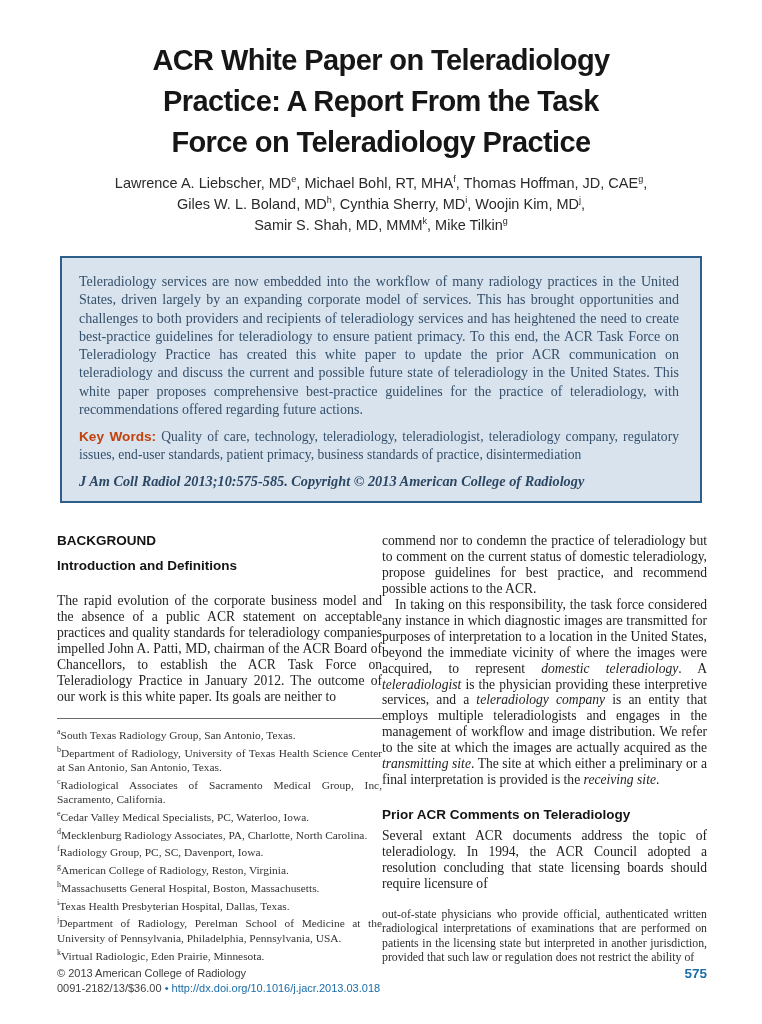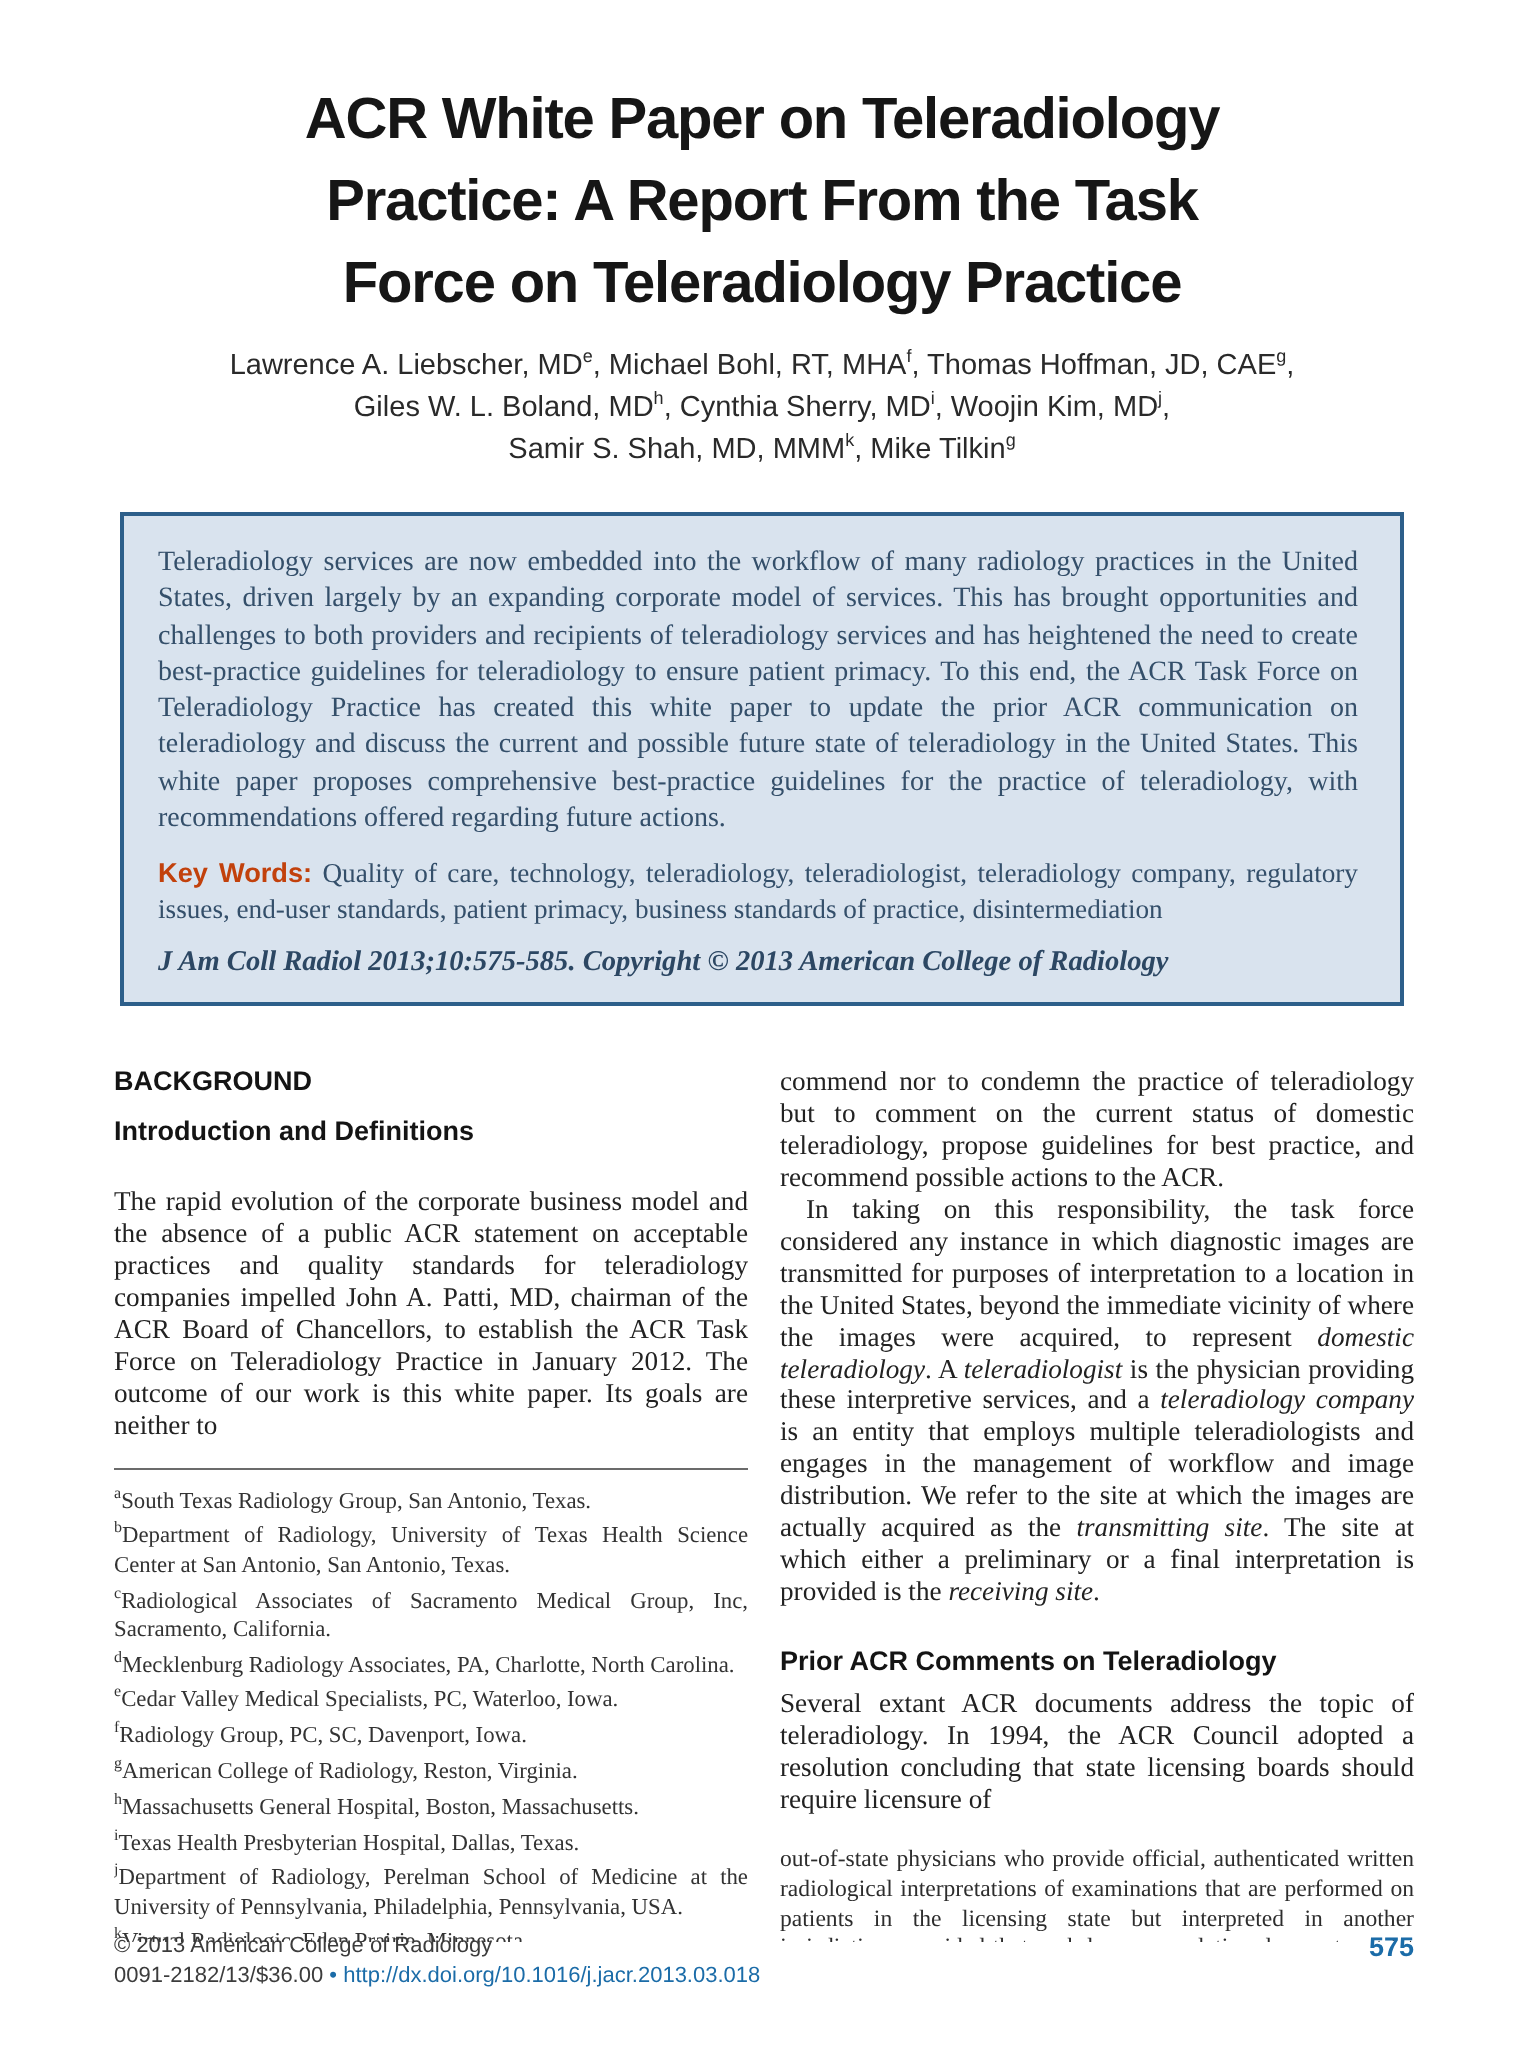--- a/index.html
+++ b/index.html
@@ -28,21 +28,21 @@
     margin:0;font-size:14px;line-height:18.3px;text-align:justify;color:#344f6a;
   }
   .keywords{margin:9px 0 0;font-size:13.6px;line-height:18px;text-align:justify;color:#344f6a;}
   .kw-label{font-family:"Liberation Sans",sans-serif;font-weight:bold;color:#c2410c;}
   .citation{
     margin:8px 0 0;font-size:14.3px;line-height:18px;
     font-weight:bold;font-style:italic;color:#2c4763;
   }
   
   .columns{
-    display:flex;gap:16px;margin:30px 55px 0 57px;height:438px;overflow:hidden;
+    display:flex;margin:30px 55px 0 57px;height:438px;overflow:hidden;
   }
   .col{flex:1;min-width:0;}
   .col-heading{
     font-family:"Liberation Sans",sans-serif;font-weight:bold;
     font-size:13.5px;line-height:16px;color:#141414;margin:0 0 9px;
   }
   .col-heading.sub{margin:0 0 19px;}
   .col-heading.mid{margin:19px 0 5px;}
   .body-p{
     margin:0;font-size:13.6px;line-height:15.9px;text-align:justify;color:#222222;
@@ -99,22 +99,22 @@
 
     <div class="col">
       <div class="col-heading">BACKGROUND</div>
       <div class="col-heading sub">Introduction and Definitions</div>
       <p class="body-p">The rapid evolution of the corporate business model and the absence of a public ACR statement on acceptable practices and quality standards for teleradiology companies impelled John A. Patti, MD, chairman of the ACR Board of Chancellors, to establish the ACR Task Force on Teleradiology Practice in January 2012. The outcome of our work is this white paper. Its goals are neither to</p>
       <hr class="fn-divider">
       <div id="footnotes">
           <p class="footnote"><sup class="fn-sup">a</sup>South Texas Radiology Group, San Antonio, Texas.</p>
           <p class="footnote"><sup class="fn-sup">b</sup>Department of Radiology, University of Texas Health Science Center at San Antonio, San Antonio, Texas.</p>
           <p class="footnote"><sup class="fn-sup">c</sup>Radiological Associates of Sacramento Medical Group, Inc, Sacramento, California.</p>
+          <p class="footnote"><sup class="fn-sup">e</sup>Cedar Valley Medical Specialists, PC, Waterloo, Iowa.</p>
           <p class="footnote"><sup class="fn-sup">d</sup>Mecklenburg Radiology Associates, PA, Charlotte, North Carolina.</p>
-          <p class="footnote"><sup class="fn-sup">e</sup>Cedar Valley Medical Specialists, PC, Waterloo, Iowa.</p>
           <p class="footnote"><sup class="fn-sup">f</sup>Radiology Group, PC, SC, Davenport, Iowa.</p>
           <p class="footnote"><sup class="fn-sup">g</sup>American College of Radiology, Reston, Virginia.</p>
           <p class="footnote"><sup class="fn-sup">h</sup>Massachusetts General Hospital, Boston, Massachusetts.</p>
           <p class="footnote"><sup class="fn-sup">i</sup>Texas Health Presbyterian Hospital, Dallas, Texas.</p>
           <p class="footnote"><sup class="fn-sup">j</sup>Department of Radiology, Perelman School of Medicine at the University of Pennsylvania, Philadelphia, Pennsylvania, USA.</p>
           <p class="footnote"><sup class="fn-sup">k</sup>Virtual Radiologic, Eden Prairie, Minnesota.</p>
         </div>
       <p class="corresponding">Corresponding author and reprints: Ezequiel Silva III, MD, South Texas Radiology Group, 8401 Datapoint, Suite 600, San Antonio, TX 78229; e-mail: .</p>
     </div>
 

